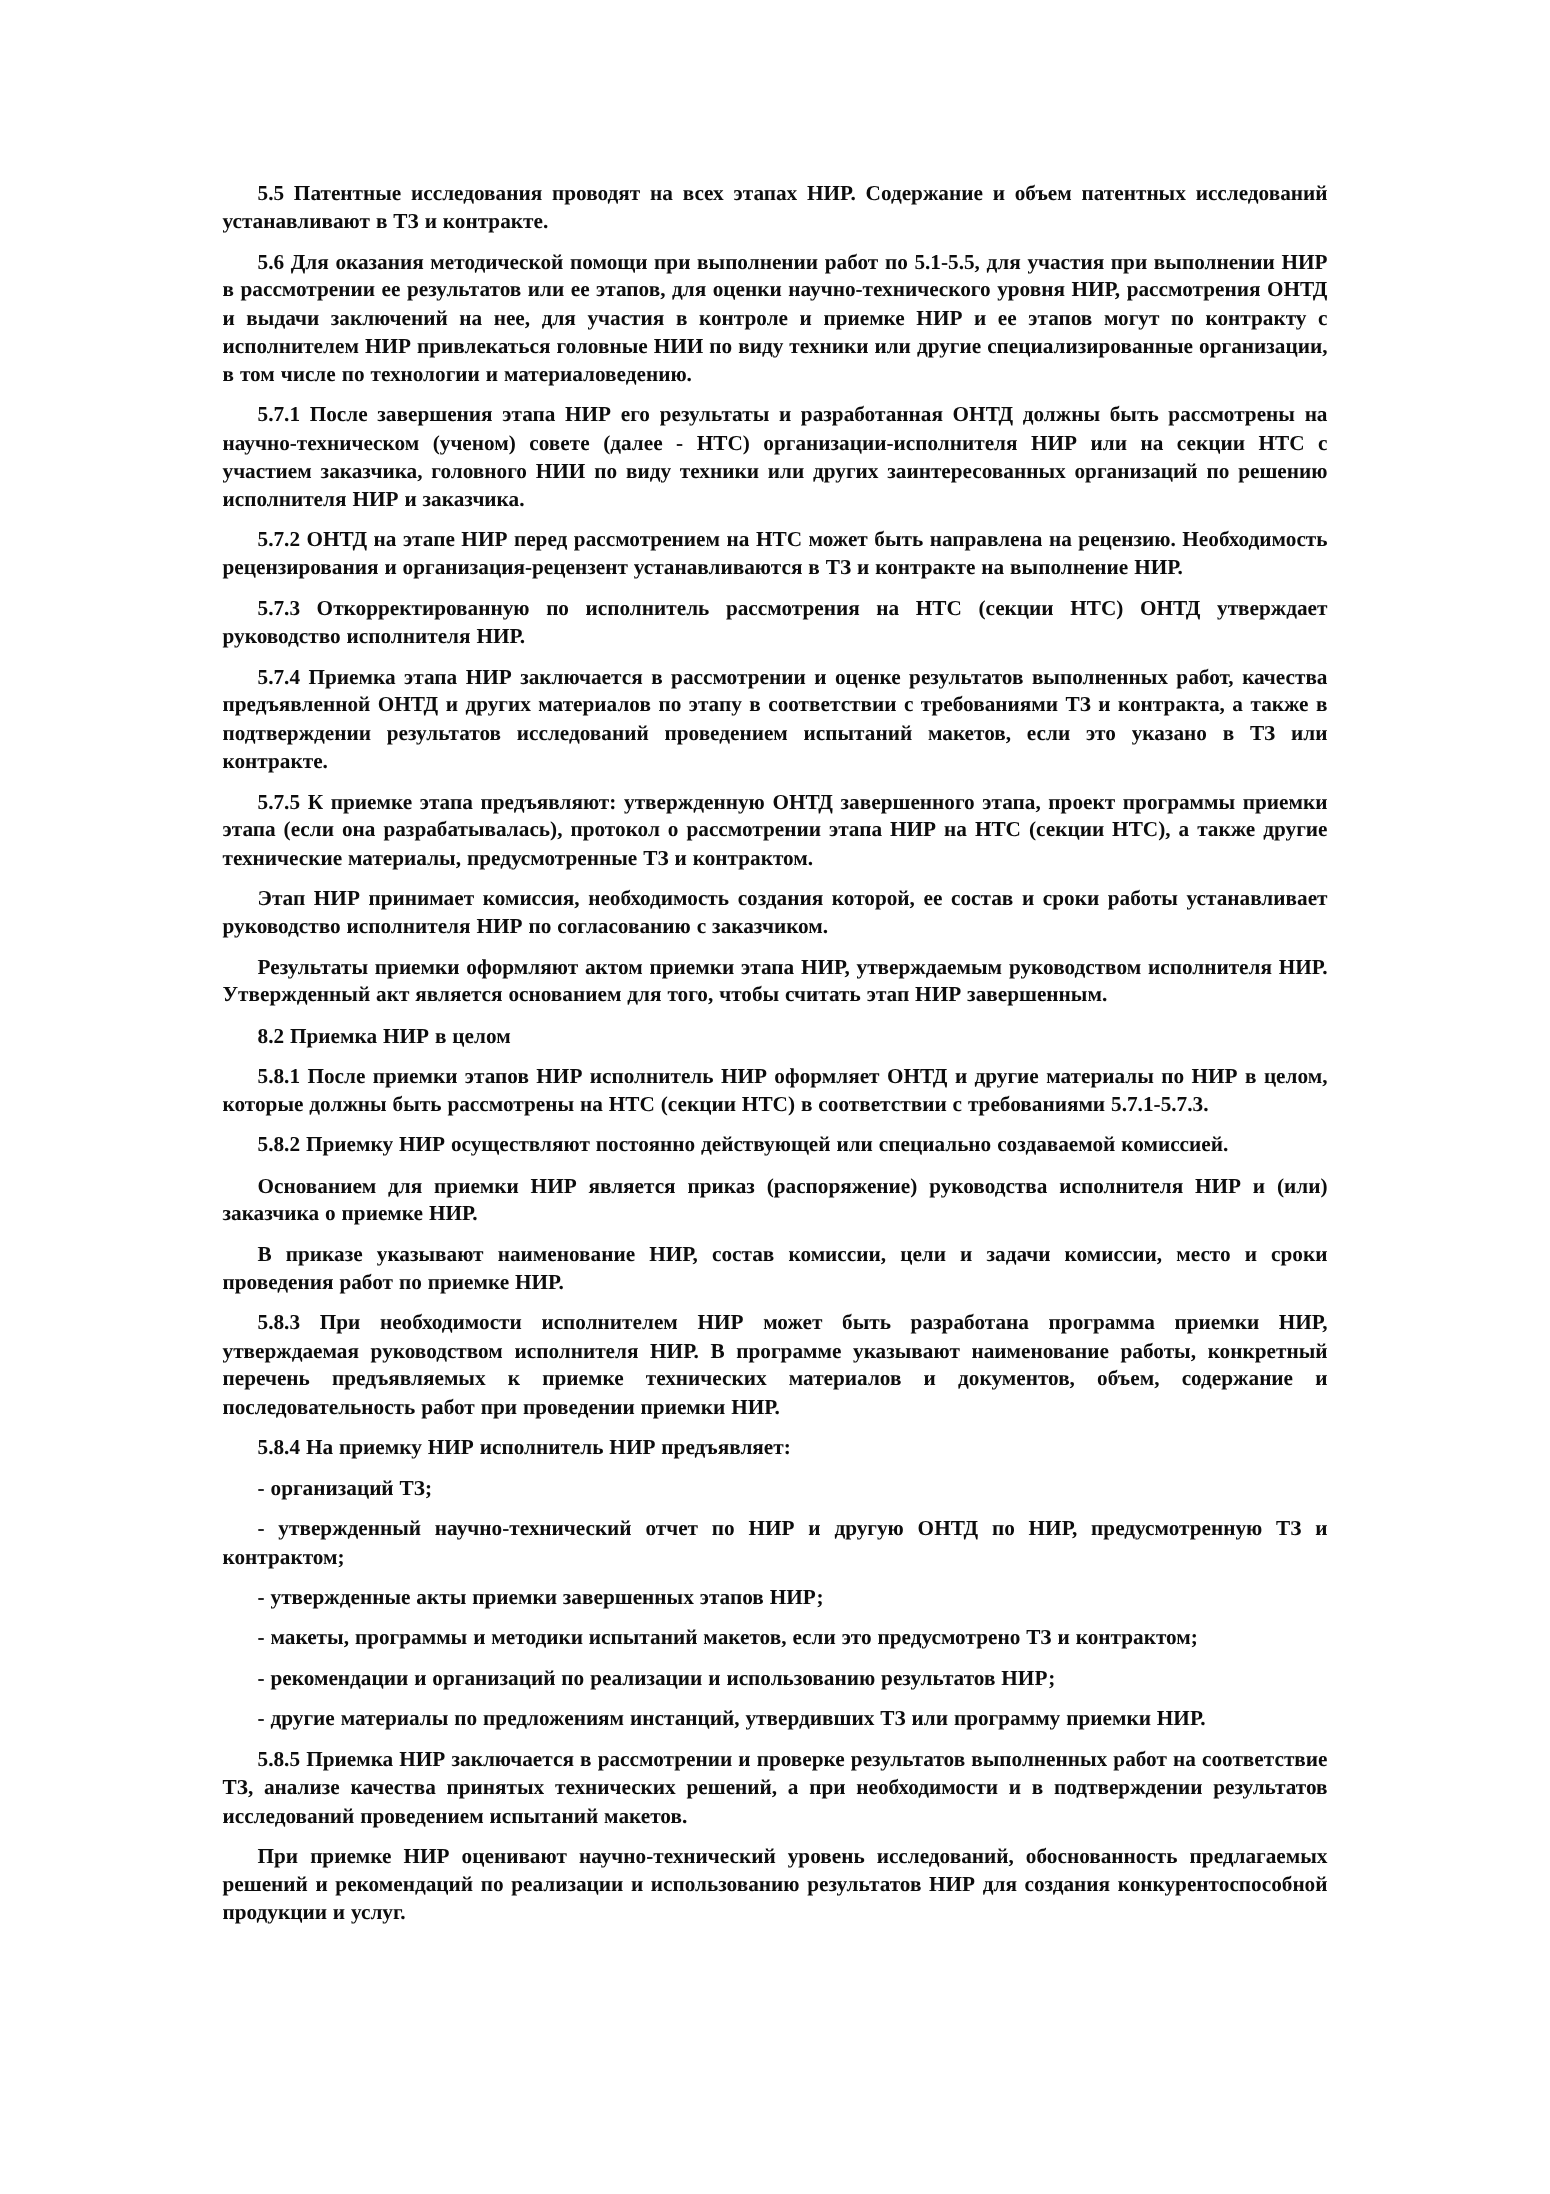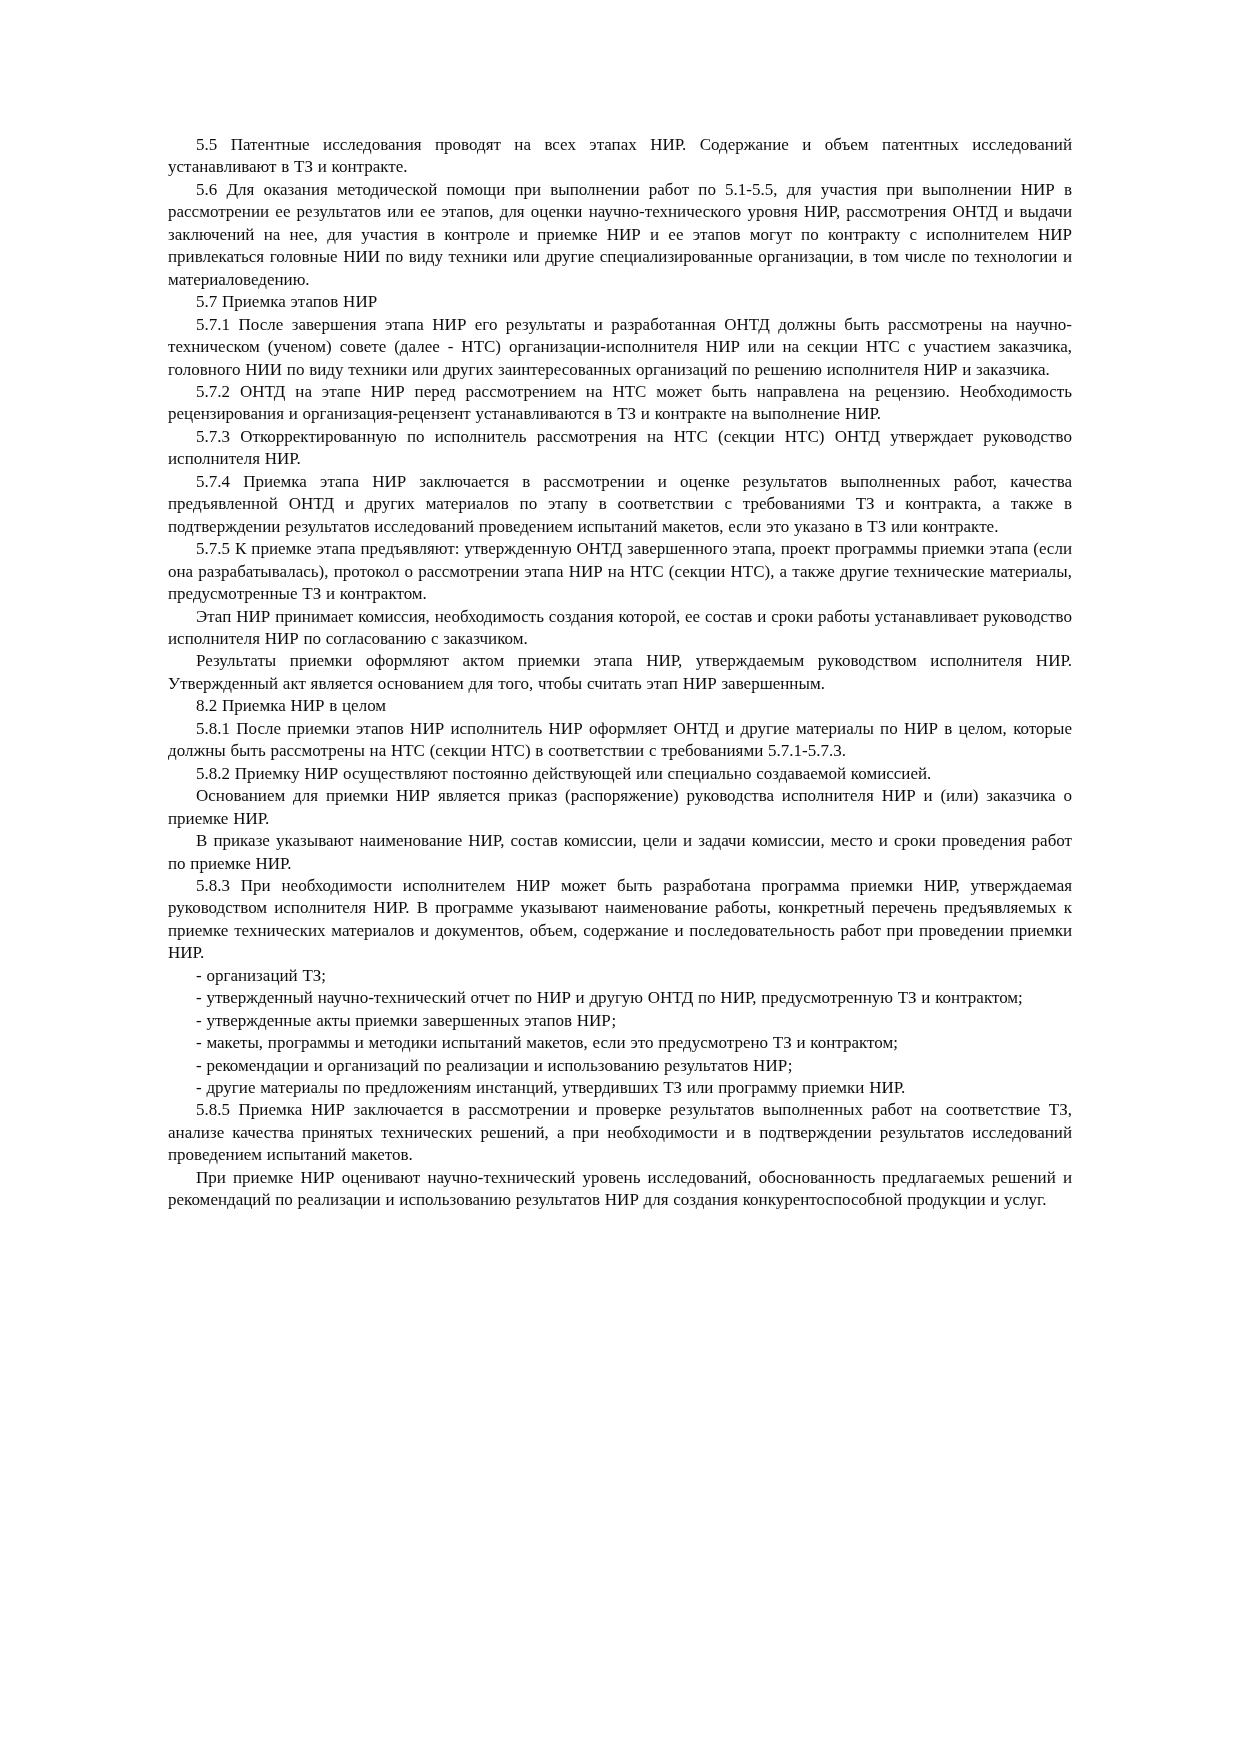--- a/index.html
+++ b/index.html
@@ -18,48 +18,49 @@
     position: absolute;
     top: 0;
     left: 0;
     width: 1240px;
     height: 1755px;
     background: #ffffff;
     box-sizing: border-box;
     padding: 134px 168px 0 168px;
   }
   .para {
-    margin: 0;
+    margin: 10px;
     font-size: 17px;
     line-height: 22.45px;
     text-align: justify;
     text-indent: 28px;
     word-spacing: 0.5px;
+    font-weight: bold;
   }
 </style>
 </head>
 <body>
 
 <div class="page">
   <p class="para">5.5 Патентные исследования проводят на всех этапах НИР. Содержание и объем патентных исследований устанавливают в ТЗ и контракте.</p>
   <p class="para">5.6 Для оказания методической помощи при выполнении работ по 5.1-5.5, для участия при выполнении НИР в рассмотрении ее результатов или ее этапов, для оценки научно-технического уровня НИР, рассмотрения ОНТД и выдачи заключений на нее, для участия в контроле и приемке НИР и ее этапов могут по контракту с исполнителем НИР привлекаться головные НИИ по виду техники или другие специализированные организации, в том числе по технологии и материаловедению.</p>
-  <p class="para">5.7 Приемка этапов НИР</p>
   <p class="para">5.7.1 После завершения этапа НИР его результаты и разработанная ОНТД должны быть рассмотрены на научно-техническом (ученом) совете (далее - НТС) организации-исполнителя НИР или на секции НТС с участием заказчика, головного НИИ по виду техники или других заинтересованных организаций по решению исполнителя НИР и заказчика.</p>
   <p class="para">5.7.2 ОНТД на этапе НИР перед рассмотрением на НТС может быть направлена на рецензию. Необходимость рецензирования и организация-рецензент устанавливаются в ТЗ и контракте на выполнение НИР.</p>
   <p class="para">5.7.3 Откорректированную по исполнитель рассмотрения на НТС (секции НТС) ОНТД утверждает руководство исполнителя НИР.</p>
   <p class="para">5.7.4 Приемка этапа НИР заключается в рассмотрении и оценке результатов выполненных работ, качества предъявленной ОНТД и других материалов по этапу в соответствии с требованиями ТЗ и контракта, а также в подтверждении результатов исследований проведением испытаний макетов, если это указано в ТЗ или контракте.</p>
   <p class="para">5.7.5 К приемке этапа предъявляют: утвержденную ОНТД завершенного этапа, проект программы приемки этапа (если она разрабатывалась), протокол о рассмотрении этапа НИР на НТС (секции НТС), а также другие технические материалы, предусмотренные ТЗ и контрактом.</p>
   <p class="para">Этап НИР принимает комиссия, необходимость создания которой, ее состав и сроки работы устанавливает руководство исполнителя НИР по согласованию с заказчиком.</p>
   <p class="para">Результаты приемки оформляют актом приемки этапа НИР, утверждаемым руководством исполнителя НИР. Утвержденный акт является основанием для того, чтобы считать этап НИР завершенным.</p>
   <p class="para">8.2 Приемка НИР в целом</p>
   <p class="para">5.8.1 После приемки этапов НИР исполнитель НИР оформляет ОНТД и другие материалы по НИР в целом, которые должны быть рассмотрены на НТС (секции НТС) в соответствии с требованиями 5.7.1-5.7.3.</p>
   <p class="para">5.8.2 Приемку НИР осуществляют постоянно действующей или специально создаваемой комиссией.</p>
   <p class="para">Основанием для приемки НИР является приказ (распоряжение) руководства исполнителя НИР и (или) заказчика о приемке НИР.</p>
   <p class="para">В приказе указывают наименование НИР, состав комиссии, цели и задачи комиссии, место и сроки проведения работ по приемке НИР.</p>
   <p class="para">5.8.3 При необходимости исполнителем НИР может быть разработана программа приемки НИР, утверждаемая руководством исполнителя НИР. В программе указывают наименование работы, конкретный перечень предъявляемых к приемке технических материалов и документов, объем, содержание и последовательность работ при проведении приемки НИР.</p>
+  <p class="para">5.8.4 На приемку НИР исполнитель НИР предъявляет:</p>
   <p class="para">- организаций ТЗ;</p>
   <p class="para">- утвержденный научно-технический отчет по НИР и другую ОНТД по НИР, предусмотренную ТЗ и контрактом;</p>
   <p class="para">- утвержденные акты приемки завершенных этапов НИР;</p>
   <p class="para">- макеты, программы и методики испытаний макетов, если это предусмотрено ТЗ и контрактом;</p>
   <p class="para">- рекомендации и организаций по реализации и использованию результатов НИР;</p>
   <p class="para">- другие материалы по предложениям инстанций, утвердивших ТЗ или программу приемки НИР.</p>
   <p class="para">5.8.5 Приемка НИР заключается в рассмотрении и проверке результатов выполненных работ на соответствие ТЗ, анализе качества принятых технических решений, а при необходимости и в подтверждении результатов исследований проведением испытаний макетов.</p>
   <p class="para">При приемке НИР оценивают научно-технический уровень исследований, обоснованность предлагаемых решений и рекомендаций по реализации и использованию результатов НИР для создания конкурентоспособной продукции и услуг.</p>
 </div>
 

